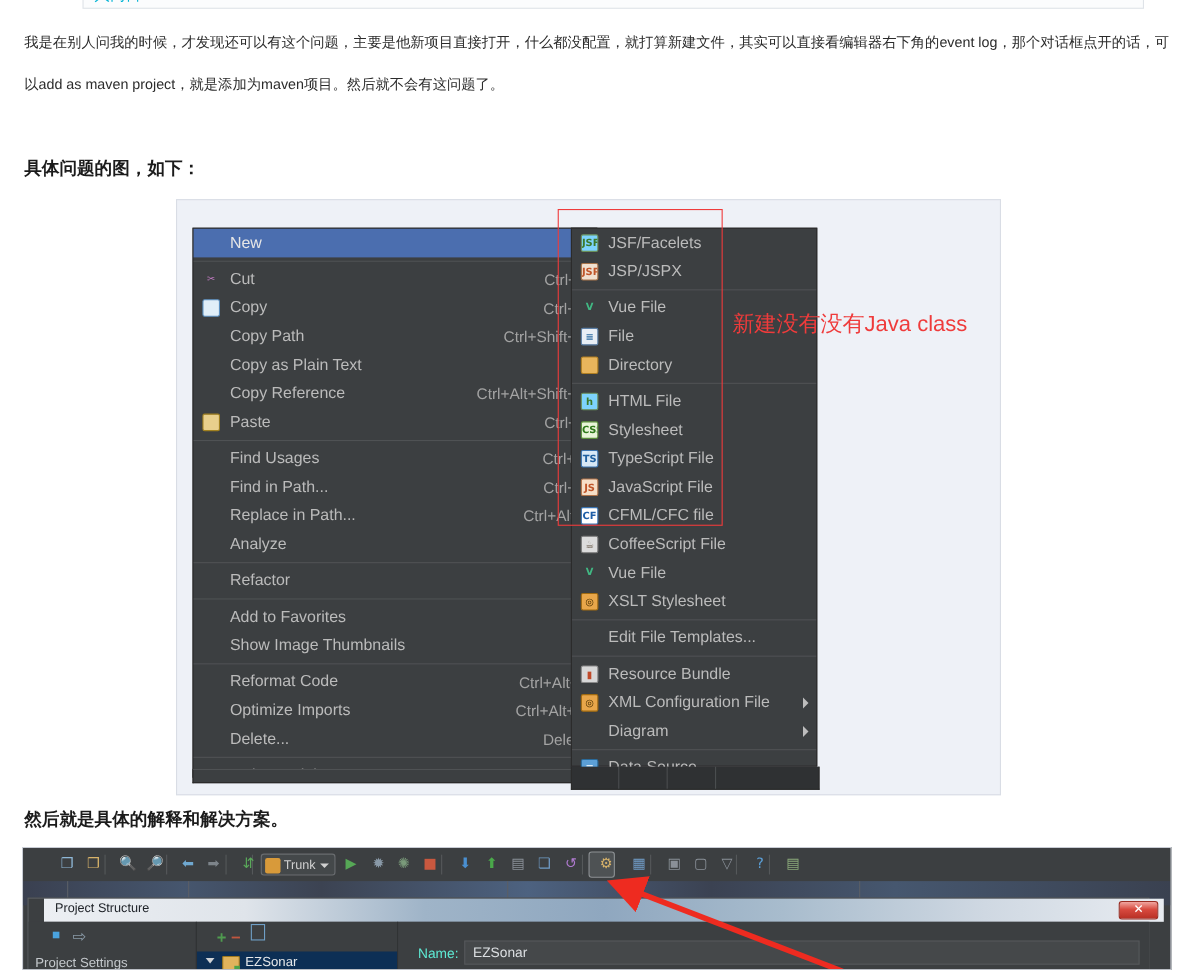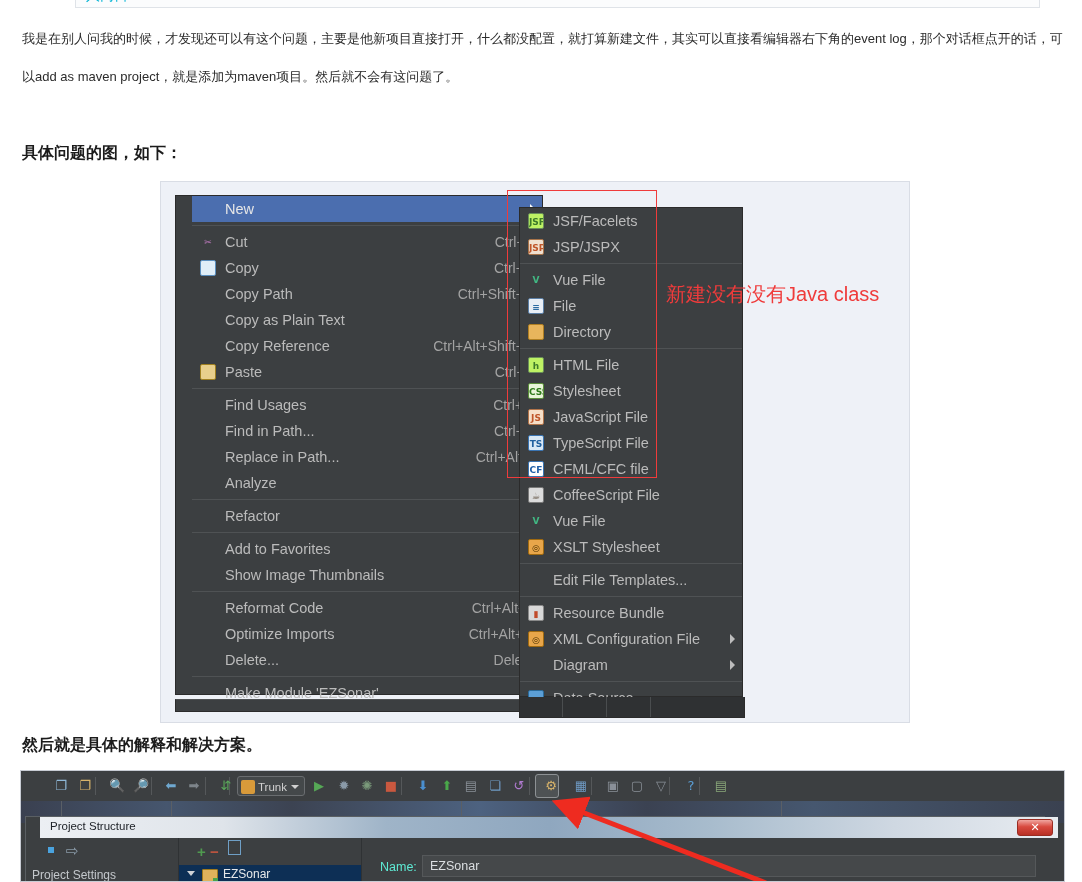--- a/index.html
+++ b/index.html
@@ -32,21 +32,21 @@
   
   #shot1{
     position:absolute;left:160px;top:181px;width:750px;height:542px;
     background:#eef1f7;border:1px solid #d9dde5;box-sizing:border-box;
   }
   .menu{
     position:absolute;background:#3c3f41;
     border:1px solid #2b2b2b;box-sizing:border-box;
     font-size:14.5px;color:#bbbbbb;
   }
-  #menu-main{left:14px;top:13px;width:368px;height:500px;padding-left:16px;}
+  #menu-main{left:14px;top:25px;width:368px;height:500px;}
   #menu-sub{left:358px;top:25px;width:224px;height:490px;}
 
   .mi{
     position:relative;height:26px;line-height:26px;
     padding-left:33px;padding-right:8px;white-space:nowrap;
     color:#bbbbbb;box-sizing:border-box;
   }
   .mi.sel{background:#4b6eaf;color:#e6e6e6;}
   .mi .sc{
     position:absolute;right:8px;top:0;height:26px;line-height:26px;
@@ -58,21 +58,21 @@
     border-bottom:5px solid transparent;
   }
   .mi.sel .arrow{border-left-color:#ffffff;}
   .sep{height:1px;background:#4f5254;margin:3px 0;}
   .mi .ic{
     position:absolute;left:8px;top:5px;width:16px;height:16px;
     font-size:9px;line-height:16px;text-align:center;
     border-radius:2px;box-sizing:border-box;overflow:hidden;
     font-family:"DejaVu Sans",sans-serif;font-weight:bold;
   }
-  .ic-grn{background:#bef264;border:1px solid #6a8f5a;color:#3d7a2a;}
+  .ic-grn{background:#7dd3fc;border:1px solid #6a8f5a;color:#3d7a2a;}
   .ic-jsp{background:#f0e0d0;border:1px solid #a8744a;color:#c0562a;font-size:7px;}
   .ic-vue{background:transparent;border:none;color:#41b883;font-size:17px;font-weight:bold;line-height:14px;}
   .ic-file{background:#e8eef5;border:1px solid #5b7fa6;color:#2d6ca2;}
   .ic-dir{background:#e8b55c;border:1px solid #b07f22;color:#8a5d10;}
   .ic-css{background:#e8f5d8;border:1px solid #5a8f3a;color:#2f7a1a;font-size:7px;}
   .ic-js{background:#f6dfc8;border:1px solid #b2744a;color:#c0562a;font-size:8px;}
   .ic-ts{background:#d8e8f6;border:1px solid #3a74b2;color:#2060a0;font-size:8px;}
   .ic-cf{background:#ffffff;border:1px solid #3a74b2;color:#1f5fa8;font-size:8px;}
   .ic-coffee{background:#dcdcdc;border:1px solid #7a7a7a;color:#5a4a3a;font-size:9px;}
   .ic-xml{background:#e8a64a;border:1px solid #a06a10;color:#4a3000;font-size:8px;}
@@ -231,22 +231,22 @@
   <div class="menu" id="menu-sub">
       <div class="mi"><span class="ic ic-grn">JSF</span><span>JSF/Facelets</span></div>
       <div class="mi"><span class="ic ic-jsp">JSP</span><span>JSP/JSPX</span></div>
       <div class="sep"></div>
       <div class="mi"><span class="ic ic-vue">V</span><span>Vue File</span></div>
       <div class="mi"><span class="ic ic-file">≡</span><span>File</span></div>
       <div class="mi"><span class="ic ic-dir"></span><span>Directory</span></div>
       <div class="sep"></div>
       <div class="mi"><span class="ic ic-grn">h</span><span>HTML File</span></div>
       <div class="mi"><span class="ic ic-css">CSS</span><span>Stylesheet</span></div>
+      <div class="mi"><span class="ic ic-ts">TS</span><span>TypeScript File</span></div>
       <div class="mi"><span class="ic ic-js">JS</span><span>JavaScript File</span></div>
-      <div class="mi"><span class="ic ic-ts">TS</span><span>TypeScript File</span></div>
       <div class="mi"><span class="ic ic-cf">CF</span><span>CFML/CFC file</span></div>
       <div class="mi"><span class="ic ic-coffee">☕</span><span>CoffeeScript File</span></div>
       <div class="mi"><span class="ic ic-vue">V</span><span>Vue File</span></div>
       <div class="mi"><span class="ic ic-xml">◎</span><span>XSLT Stylesheet</span></div>
       <div class="sep"></div>
       <div class="mi"><span>Edit File Templates...</span></div>
       <div class="sep"></div>
       <div class="mi"><span class="ic ic-res">▮</span><span>Resource Bundle</span></div>
       <div class="mi"><span class="ic ic-xml">◎</span><span>XML Configuration File</span><span class="arrow"></span></div>
       <div class="mi"><span>Diagram</span><span class="arrow"></span></div>

